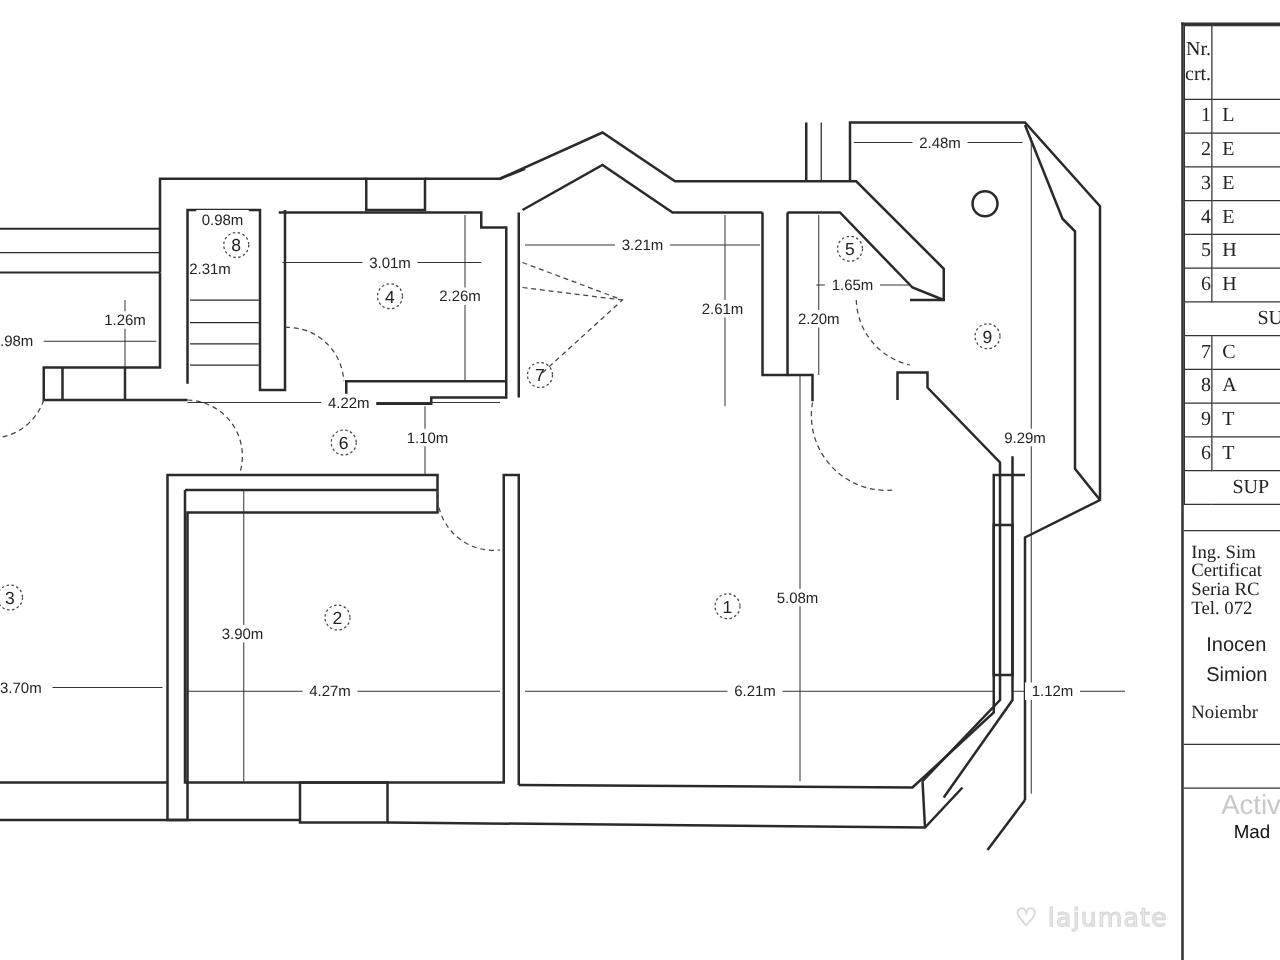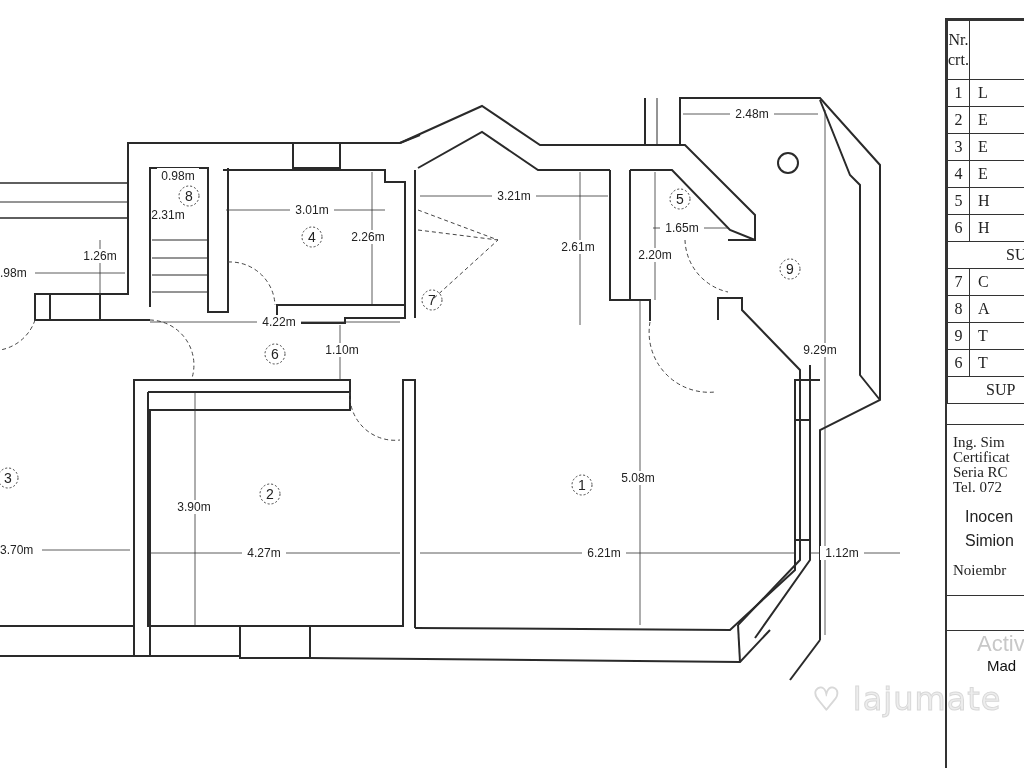--- a/index.html
+++ b/index.html
@@ -2,30 +2,30 @@
 <html><head>
 <meta charset="utf-8">
 <style>
   html,body{margin:0;padding:0;background:#fff;}
   body{width:1024px;height:768px;position:relative;overflow:hidden;font-family:"Liberation Sans",sans-serif;}
   #plan{position:absolute;left:0;top:0;}
   .dim{font-family:"Liberation Sans",sans-serif;font-size:12px;fill:#222;}
   .rn{font-family:"Liberation Sans",sans-serif;font-size:14px;fill:#222;}
   #legend{position:absolute;left:945px;top:18px;width:90px;height:760px;border:2px solid #333;border-right:none;background:#fff;font-family:"Liberation Serif",serif;color:#222;}
   #legend table{border-collapse:collapse;width:100%;}
-  #legend td{border:1px solid #333;font-size:16px;text-align:center;height:26px;padding:0;}
+  #legend td{border:1px solid #333;font-size:16px;text-align:right;height:26px;padding:0;}
   #legend td.lbl{text-align:left;padding-left:8px;width:60px;}
   #legend td.hdr{height:58px;line-height:20px;}
   #legend td.span{text-align:left;padding-left:10px;}
   .info{font-size:15px;line-height:15px;padding:10px 4px 0 6px;border-bottom:1px solid #333;height:160px;position:relative;}
   .info .sans{font-family:"Liberation Sans",sans-serif;font-size:16px;line-height:24px;padding-left:12px;}
   .blank{height:34px;border-bottom:1px solid #333;}
   .act{font-family:"Liberation Sans",sans-serif;font-size:22px;color:#c8c8c8;padding-left:30px;}
   .mad{font-family:"Liberation Sans",sans-serif;font-size:15px;color:#111;padding-left:40px;}
-  #watermark{position:absolute;left:812px;top:680px;font-family:"DejaVu Sans",sans-serif;font-size:32px;color:rgba(235,235,235,0.9);letter-spacing:1px;-webkit-text-stroke:1px #d8d8d8;}
+  #watermark{position:absolute;left:812px;top:722px;font-family:"DejaVu Sans",sans-serif;font-size:20px;color:rgba(235,235,235,0.9);letter-spacing:1px;-webkit-text-stroke:1px #d8d8d8;}
 </style>
 </head>
 <body>
 
 <svg id="plan" width="945" height="768" viewBox="0 0 945 768" xmlns="http://www.w3.org/2000/svg">
   <g fill="none" stroke="#2a2a2a" stroke-width="2">
 
     <line x1="0" y1="183" x2="128" y2="183" stroke-width="1.5"></line>
     <line x1="0" y1="202" x2="128" y2="202" stroke-width="1"></line>
     <line x1="0" y1="218" x2="128" y2="218" stroke-width="1.5"></line>

